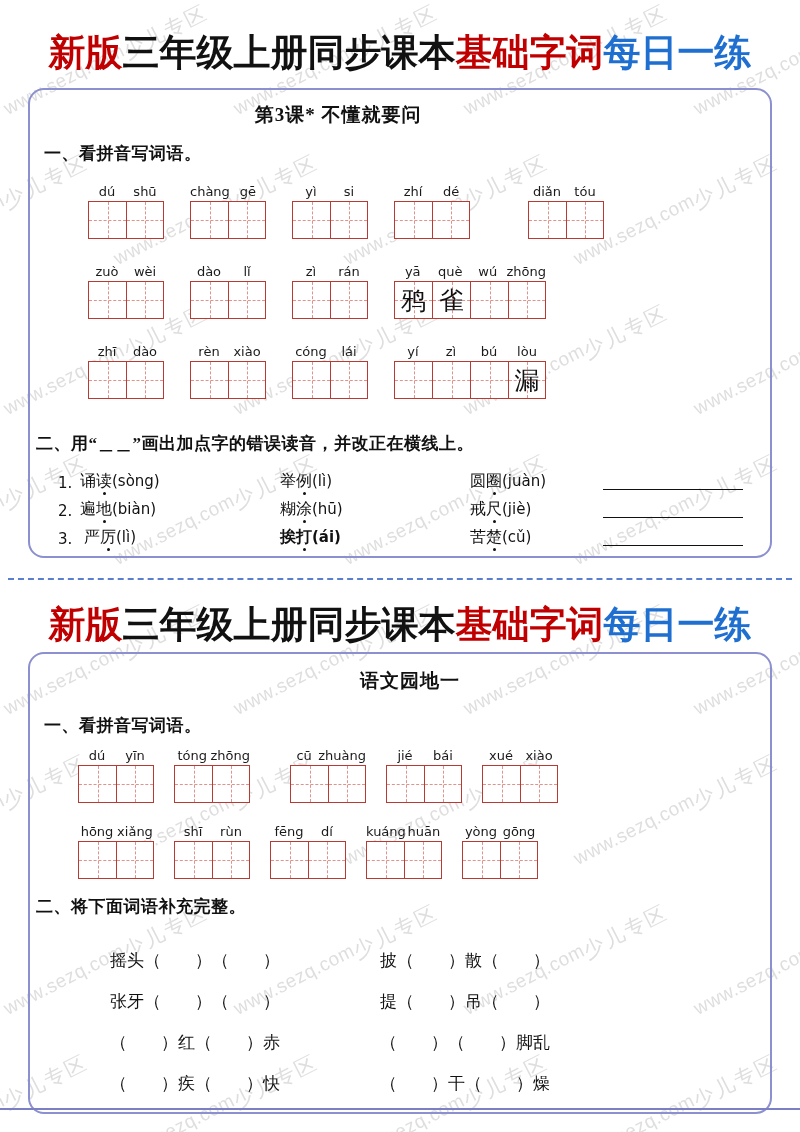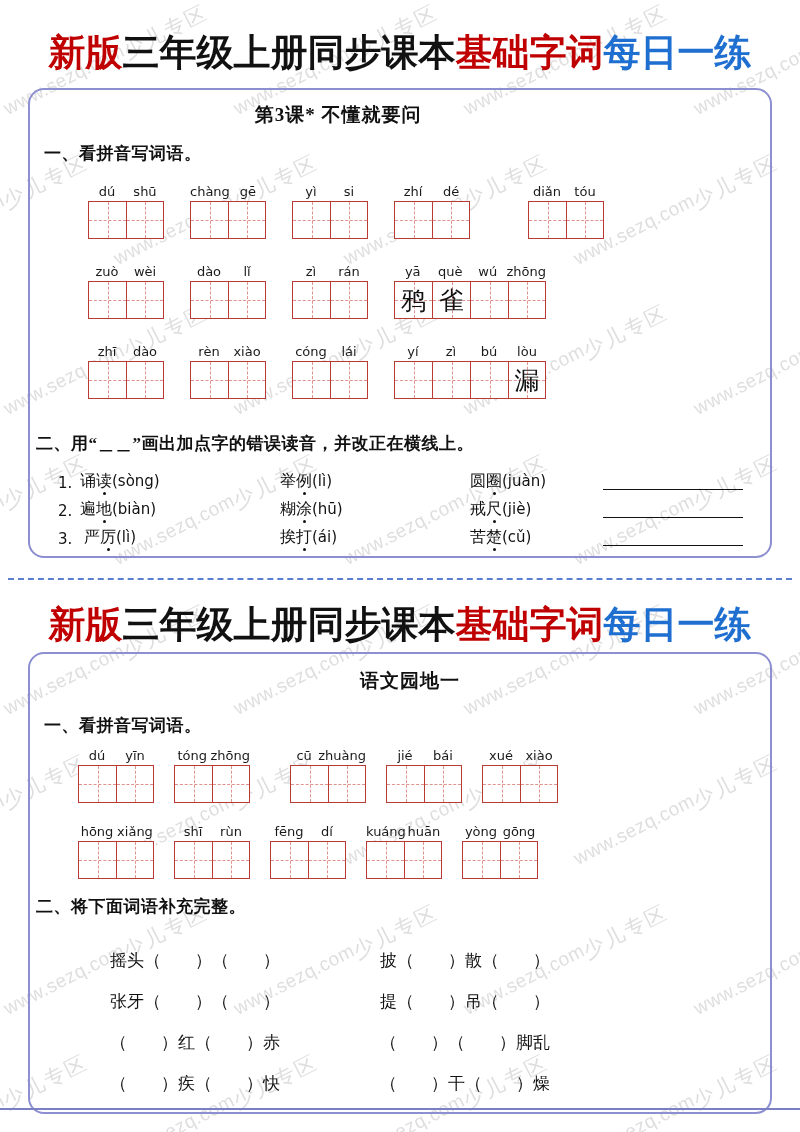--- a/index.html
+++ b/index.html
@@ -401,21 +401,21 @@
       <div class="corr-row" style="position: relative;">
         <div class="corr-idx">2.</div>
         <div class="corr-item" style="position: absolute; left: 22px;"><span>遍</span><span class="dotted">地</span><span class="py">(biàn)</span></div>
         <div class="corr-item" style="position: absolute; left: 222px;"><span>糊</span><span class="dotted">涂</span><span class="py">(hū)</span></div>
         <div class="corr-item" style="position: absolute; left: 412px;"><span>戒</span><span class="dotted">尺</span><span class="py">(jiè)</span></div>
         <div class="blankline" style="position: absolute; left: 545px; bottom: 2px;"></div>
       </div>
       <div class="corr-row" style="position: relative;">
         <div class="corr-idx">3.</div>
         <div class="corr-item" style="position: absolute; left: 26px;"><span>严</span><span class="dotted">厉</span><span class="py">(lì)</span></div>
-        <div class="corr-item" style="position: absolute; left: 222px;"><span>挨</span><span class="dotted">打</span><span class="py">(ái)</span></div>
+        <div class="corr-item" style="position: absolute; left: 222px; font-weight: bold;"><span>挨</span><span class="dotted">打</span><span class="py">(ái)</span></div>
         <div class="corr-item" style="position: absolute; left: 412px;"><span>苦</span><span class="dotted">楚</span><span class="py">(cǔ)</span></div>
         <div class="blankline" style="position: absolute; left: 545px; bottom: 2px;"></div>
       </div>
     </div>
 
   <div class="divider" style="top:578px;"></div>
 
   <div class="banner" style="top:600px;">
     <span class="t-red">新版</span><span class="t-black">三年级上册同步课本</span><span class="t-red">基础字词</span><span class="t-blue">每日一练</span>
   </div>

